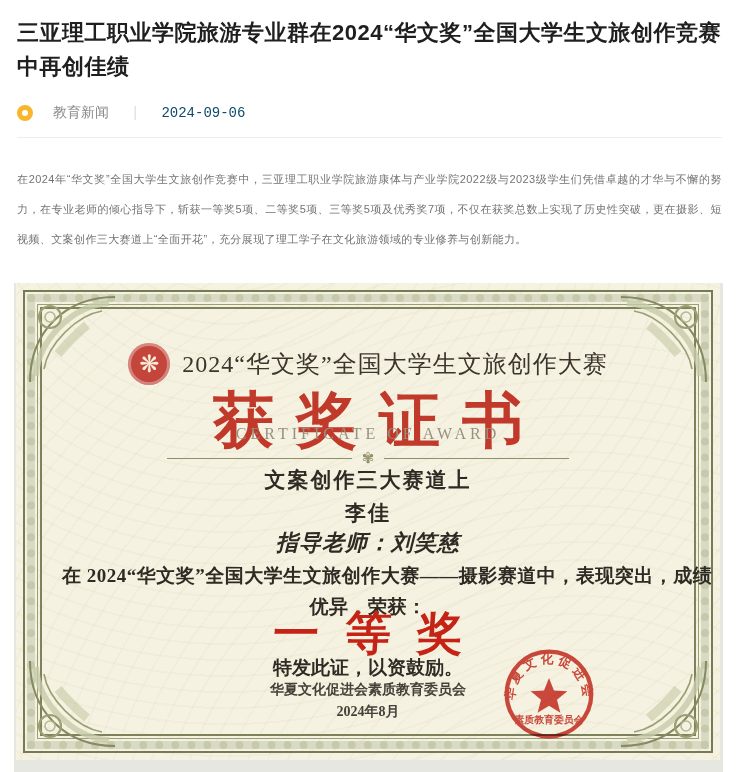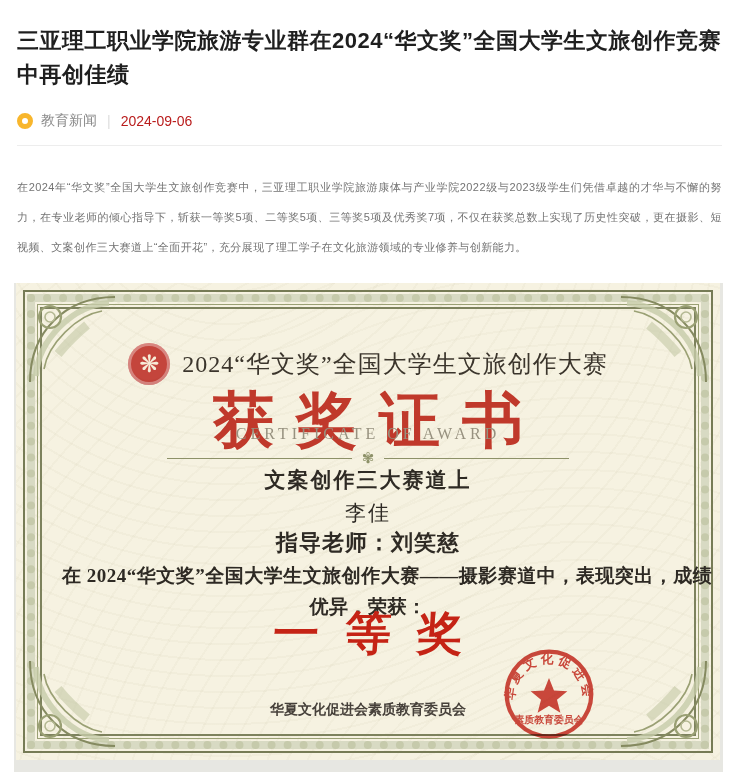--- a/index.html
+++ b/index.html
@@ -2,40 +2,41 @@
 <html><head>
 <meta charset="utf-8">
 <style>
   * { margin:0; padding:0; box-sizing:border-box; }
   html,body { background:#ffffff; }
   body {
     width:739px; height:772px; overflow:hidden;
     font-family:"Liberation Sans","DejaVu Sans",sans-serif;
     position:relative;
   }
-  .page { padding:14px 17px 0 17px;margin-top:8px; }
+  .page { padding:14px 17px 0 17px; }
 
   
   h1.title {
     font-size:22px; line-height:34px; font-weight:700; color:#1f1f1f;
     letter-spacing:0.5px; margin-top:2px;
   }
   .meta {
-    display:flex; align-items:center; gap:8px;
+    display:flex; align-items:center; gap:20px;
     margin-top:20px; padding-bottom:15px;
     border-bottom:1px solid #ededed;
     font-size:14px;
+    font-family:Liberation Mono, monospace;
   }
   .cat-icon {
     width:16px; height:16px; border-radius:50%;
     border:5px solid #f8b62c; background:#fff; display:inline-block;
   }
   .cat-label { color:#8a8a8a; }
   .meta-sep { color:#dddddd; margin:0 2px; }
-  .meta-date { color:#b91c1c; }
+  .meta-date { color:#0c4a6e; }
 
   
   p.article-body {
     margin-top:26px;
     font-size:11px; line-height:30px; color:#737373;
     text-align:justify; letter-spacing:0.4px;
   }
 
   
   figure.photo {
@@ -73,36 +74,36 @@
     color:#f7ecd8; font-size:24px; line-height:42px; text-align:center;
     font-family:"DejaVu Sans",sans-serif; box-shadow:inset 0 0 0 3px rgba(255,255,255,.35);
   }
   .c-comp { font-size:24px; font-weight:400; color:#3b352c; letter-spacing:1px; }
   .c-zh   { top:97px;  font-size:61px; font-weight:700; color:#c0392b; letter-spacing:22px; text-indent:22px; }
   .c-en   { top:142px; font-size:16px; color:#97917f; letter-spacing:4px; }
   .c-div  { top:166px; display:flex; align-items:center; justify-content:center; gap:10px; }
   .c-div .seg { width:185px; height:1px; background:#8d9168; }
   .c-div .flr { color:#8d9168; font-size:15px; font-family:"DejaVu Sans",sans-serif; }
   .c-school  { top:183px; font-size:21px; font-weight:700; color:#2e2a24; letter-spacing:2px; }
-  .c-student { top:216px; font-size:21px; font-weight:400; color:#2e2a24; letter-spacing:2px; }
-  .c-advisor { top:245px; font-size:22px; font-weight:700; color:#2e2a24; letter-spacing:1px; }
+  .c-student { top:216px; font-size:21px; font-weight:700; color:#2e2a24; letter-spacing:2px; }
+  .c-advisor { top:245px; font-size:22px; font-weight:700; color:#2e2a24; letter-spacing:1px;font-style:italic; }
   .c-body {
     top:277px; left:100px; right:95px; text-align:left;
     font-size:19px; line-height:31px; font-weight:700; color:#2e2a24;
     text-indent:2em; letter-spacing:0.5px;
   }
   .c-award {
     top:320px; font-size:46px; font-weight:700; color:#c52315;
     letter-spacing:26px; text-indent:26px; transform:skewX(-4deg);
   }
   .c-close  { top:372px; left:128px; right:auto; text-align:left;
               font-size:19px; font-weight:700; color:#2e2a24; }
   .c-certno { top:410px; left:100px; right:auto; text-align:left;
               font-size:14px; font-weight:700; color:#2e2a24; }
-  .c-org    { top:416px; left:430px; right:40px; text-align:center;
+  .c-org    { top:396px; left:430px; right:40px; text-align:center;
               font-size:14px; font-weight:700; color:#46403a; line-height:22px; }
   .c-seal   { position:absolute; left:486px; top:364px; width:94px; height:94px;
               z-index:3; opacity:0.88; mix-blend-mode:multiply; }
 </style>
 </head>
 <body>
 
 <div class="page">
 
   <h1 class="title">三亚理工职业学院旅游专业群在2024“华文奖”全国大学生文旅创作竞赛中再创佳绩</h1>
@@ -170,23 +171,25 @@
         <span class="seg"></span>
         <span class="flr">✾</span>
         <span class="seg"></span>
       </div>
 
       <div class="abs c-school">文案创作三大赛道上</div>
       <div class="abs c-student">李佳</div>
       <div class="abs c-advisor">指导老师：刘笑慈</div>
       <div class="abs c-body">在 2024“华文奖”全国大学生文旅创作大赛——摄影赛道中，表现突出，成绩优异，荣获：</div>
       <div class="abs c-award">一等奖</div>
+      <div class="abs c-close">特发此证，以资鼓励。</div>
 
       <div class="abs c-org">
         <div>华夏文化促进会素质教育委员会</div>
+        <div>2024年8月</div>
       </div>
 
       <svg class="c-seal" viewBox="0 0 100 100">
         <circle cx="50" cy="50" r="45" fill="none" stroke="#cb3227" stroke-width="4.5"></circle>
         <path id="sealTopArc" d="M 13,54 A 37,37 0 1 1 87,54" fill="none"></path>
         <text font-size="13.5" font-weight="bold" fill="#cb3227" font-family="Liberation Serif, DejaVu Serif, serif" letter-spacing="4">
           <textPath href="#sealTopArc" startOffset="50%" text-anchor="middle">华夏文化促进会</textPath>
         </text>
         <path d="M50,33 L55.3,46.3 L69.5,47.2 L58.5,56.2 L62.1,70 L50,62.4 L37.9,70 L41.5,56.2 L30.5,47.2 L44.7,46.3 Z" fill="#cb3227"></path>
         <text x="50" y="81" font-size="10.5" font-weight="bold" fill="#cb3227" text-anchor="middle" font-family="Liberation Serif, DejaVu Serif, serif">素质教育委员会</text>

